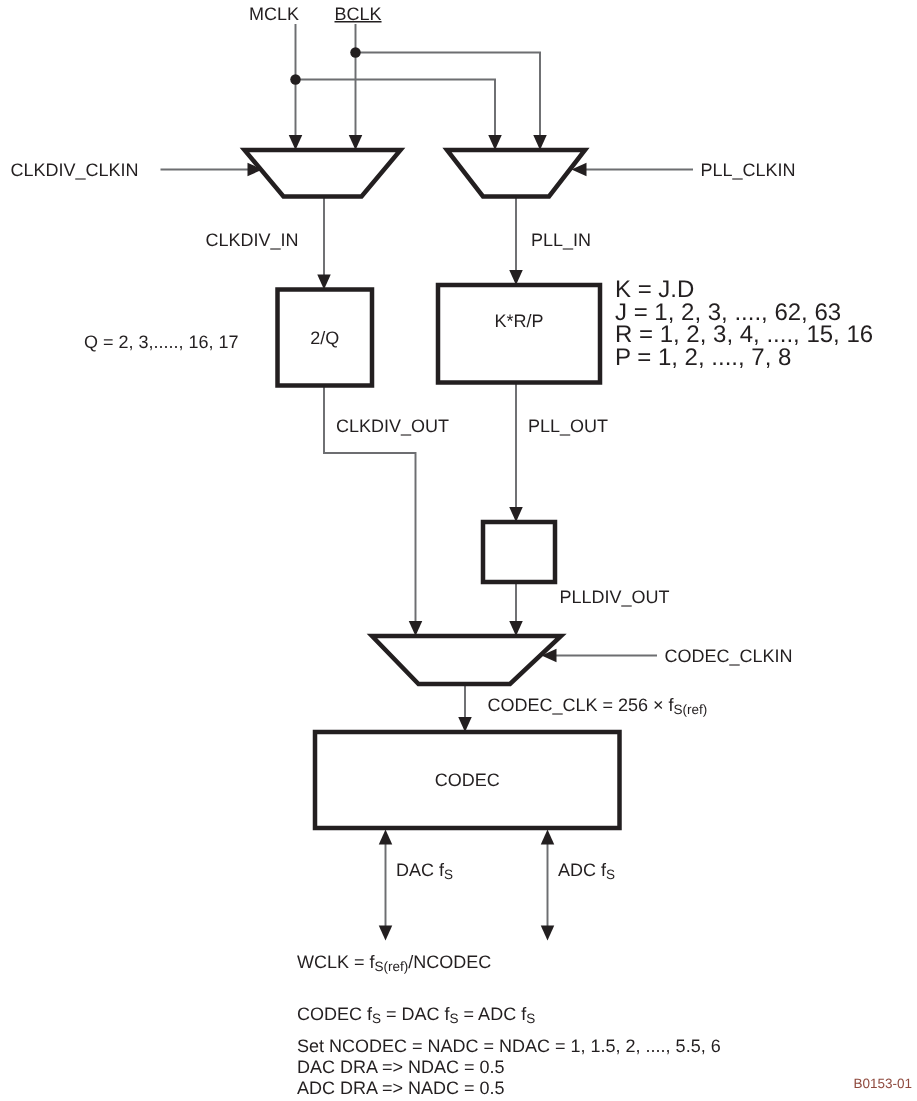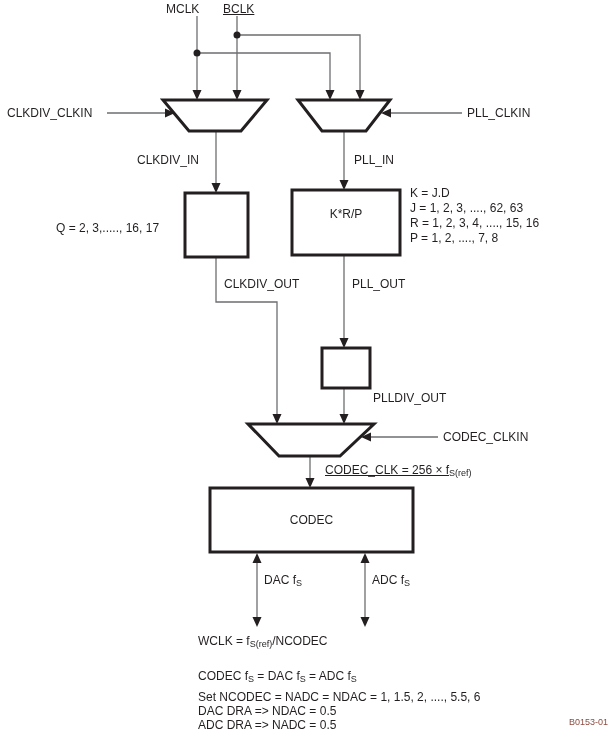--- a/index.html
+++ b/index.html
@@ -9,21 +9,21 @@
   }
   .stage svg { position:absolute; left:0; top:0; }
   .lbl {
     position:absolute; font-size:12px; line-height:14px; color:#231f20; white-space:nowrap;
   }
   .sub { font-size:9px; vertical-align:-2px; letter-spacing:0; }
   .boxlbl {
     position:absolute; display:flex; align-items:center; justify-content:center;
     font-size:12px; color:#231f20;
   }
-  .params { position:absolute; left:410px; top:186px; font-size:12px; color:#231f20; }
+  .params { position:absolute; left:410px; top:186px; font-size:16px; color:#231f20; }
   .params div { height:15px; line-height:15px; white-space:nowrap; }
   .figid { position:absolute; right:3px; top:717px; font-size:9px; color:#8f4a3e; }
 </style>
 </head>
 <body>
 
 <div class="stage">
 
   <svg width="611" height="734" viewBox="0 0 611 734">
 
@@ -84,31 +84,32 @@
   <div class="lbl" style="left:7px;   top:106px;">CLKDIV_CLKIN</div>
   <div class="lbl" style="left:467px; top:106px;">PLL_CLKIN</div>
   <div class="lbl" style="left:137px; top:153px;">CLKDIV_IN</div>
   <div class="lbl" style="left:354px; top:153px;">PLL_IN</div>
   <div class="lbl" style="left:56px;  top:221px;">Q = 2, 3,....., 16, 17</div>
   <div class="lbl" style="left:224px; top:277px;">CLKDIV_OUT</div>
   <div class="lbl" style="left:352px; top:277px;">PLL_OUT</div>
   <div class="lbl" style="left:373px; top:391px;">PLLDIV_OUT</div>
   <div class="lbl" style="left:443px; top:430px;">CODEC_CLKIN</div>
 
+  <div class="boxlbl" style="left:185px; top:193px; width:63px;  height:64px;">2/Q</div>
   <div class="boxlbl" style="left:292px; top:190px; width:108px; height:47px;">K*R/P</div>
   <div class="boxlbl" style="left:210px; top:488px; width:203px; height:64px;">CODEC</div>
 
   <div class="params">
     <div>K = J.D</div>
     <div>J = 1, 2, 3, ...., 62, 63</div>
     <div>R = 1, 2, 3, 4, ...., 15, 16</div>
     <div>P = 1, 2, ...., 7, 8</div>
   </div>
 
-  <div class="lbl" style="left:325px; top:463px;text-decoration:underline;"><span>CODEC_CLK = 256 × f</span><span class="sub">S(ref)</span></div>
+  <div class="lbl" style="left:325px; top:463px;"><span>CODEC_CLK = 256 × f</span><span class="sub">S(ref)</span></div>
 
   <div class="lbl" style="left:264px; top:573px;"><span>DAC f</span><span class="sub">S</span></div>
 
   <div class="lbl" style="left:372px; top:573px;"><span>ADC f</span><span class="sub">S</span></div>
 
   <div class="lbl" style="left:198px; top:634px;"><span>WCLK = f</span><span class="sub">S(ref)</span><span>/NCODEC</span></div>
 
   <div class="lbl" style="left:198px; top:669px;"><span>CODEC f</span><span class="sub">S</span><span> = DAC f</span><span class="sub">S</span><span> = ADC f</span><span class="sub">S</span></div>
 
   <div class="lbl" style="left:198px; top:690px;">Set NCODEC = NADC = NDAC = 1, 1.5, 2, ...., 5.5, 6</div>

